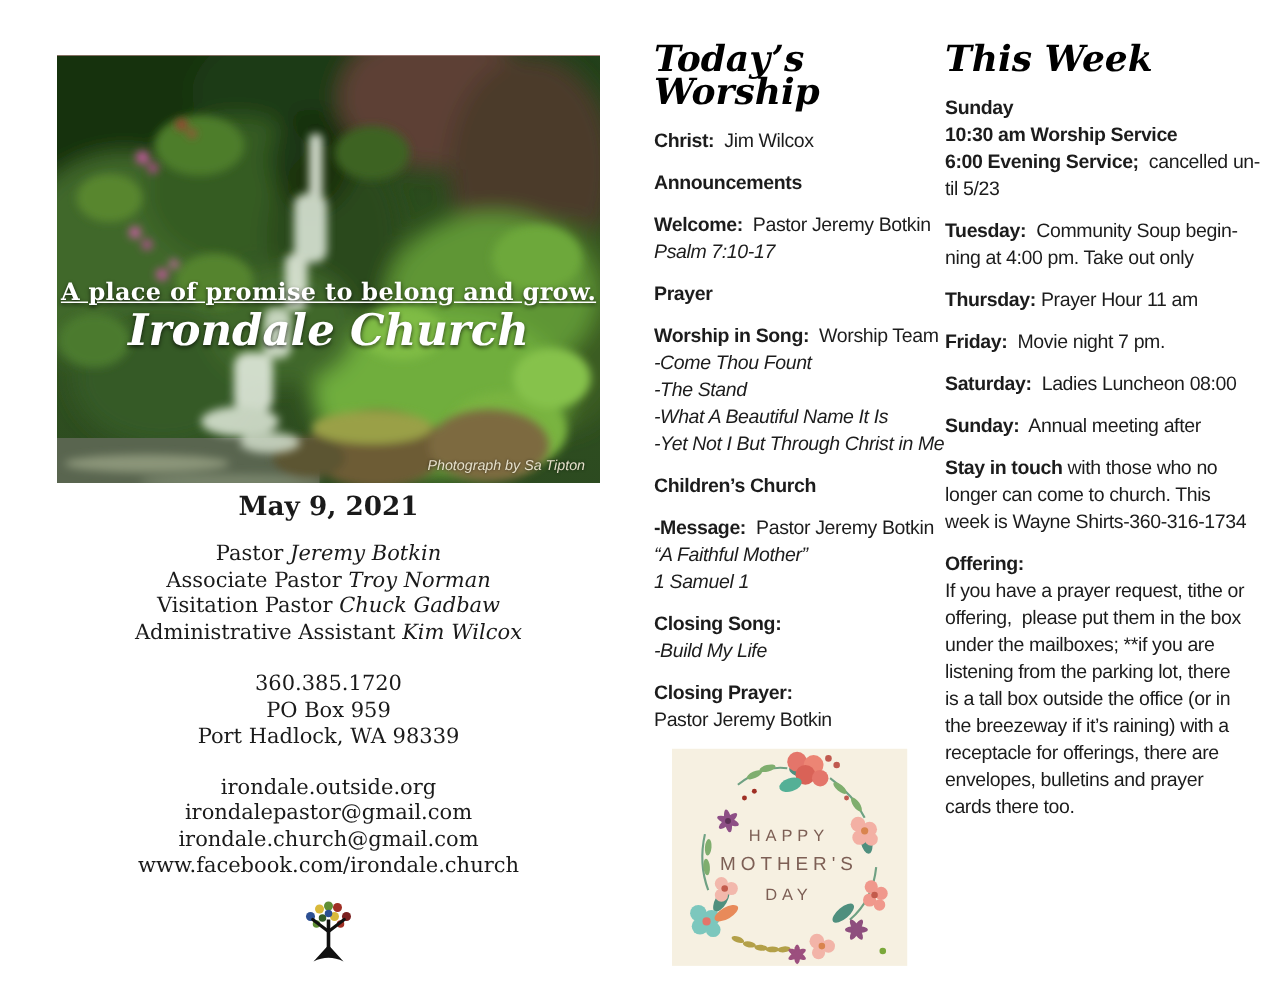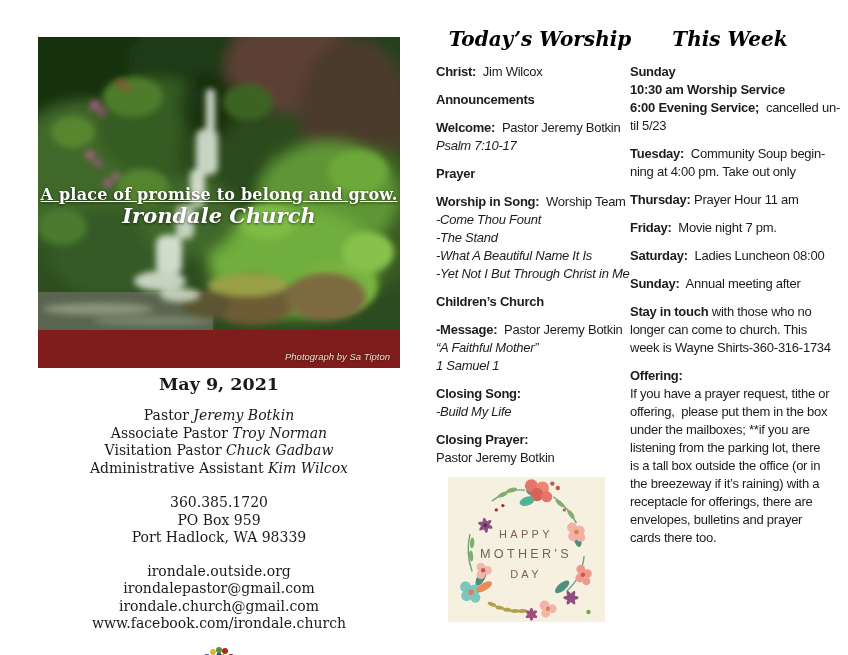--- a/index.html
+++ b/index.html
@@ -2,42 +2,42 @@
 <html><head>
 <meta charset="utf-8">
 <style>
   html,body{margin:0;padding:0;background:#ffffff;}
   body{width:848px;height:655px;overflow:hidden;font-family:"Liberation Sans",sans-serif;}
   .page{position:relative;width:848px;height:655px;background:#fff;}
 
   
   .col-left{position:absolute;left:38px;top:37px;width:362px;text-align:center;
             font-family:"DejaVu Serif",serif;color:#1a1a1a;}
-  .photo{position:relative;width:362px;height:331px;overflow:hidden;background:#7f1d1d;}
+  .photo{position:relative;width:362px;height:285px;overflow:hidden;background:#7f1d1d;}
   .photo svg{display:block;width:362px;height:293px;}
   .tagline{position:absolute;left:0;right:0;top:148px;color:#fff;font-weight:bold;
            font-size:16px;text-decoration:underline;letter-spacing:.2px;
            text-shadow:0 1px 3px rgba(0,0,0,.7);}
   .church-name{position:absolute;left:0;right:0;top:166px;color:#fff;font-weight:bold;
-           font-style:italic;font-size:21px;text-shadow:0 1px 3px rgba(0,0,0,.65);}
+           font-style:italic;font-size:29px;text-shadow:0 1px 3px rgba(0,0,0,.65);}
   .credit{position:absolute;right:10px;bottom:6px;font-size:9.5px;font-style:italic;
            color:#e6e0cb;text-shadow:0 0 2px rgba(0,0,0,.6);font-family:"Liberation Sans",sans-serif;}
   .date{margin-top:6px;font-size:17.5px;font-weight:bold;}
   .staff{margin-top:13px;font-size:14px;line-height:17.5px;}
   .contact{margin-top:17px;font-size:14px;line-height:17.5px;}
   .web{margin-top:16px;font-size:14px;line-height:17.5px;}
   .efca{margin-top:12px;}
   .efca svg{display:block;margin:0 auto;}
 
   
   .col{position:absolute;top:28px;font-size:13px;line-height:18px;letter-spacing:-0.25px;color:#1c1c1c;}
   .col-mid{left:436px;width:208px;}
   .col-right{left:630px;width:200px;}
-  .col-title{font-family:"DejaVu Serif",serif;font-weight:bold;font-style:italic;font-size:20px;
-             line-height:22px;letter-spacing:0;text-align:center;color:#000;margin:0 0 13px 0;}
+  .col-title{font-family:"DejaVu Serif",serif;font-weight:bold;font-style:italic;font-size:24px;
+             line-height:22px;letter-spacing:0;text-align:left;color:#000;margin:0 0 13px 0;}
   .para{margin:0 0 10px 0;}
   .line{display:block;white-space:pre;}
   .b{font-weight:bold;}
   .i{font-style:italic;}
 
   .mothers-card{width:157px;height:132px;margin:2px 0 3px 12px;}
   .mothers-card svg{display:block;}
 </style>
 </head>
 <body>

